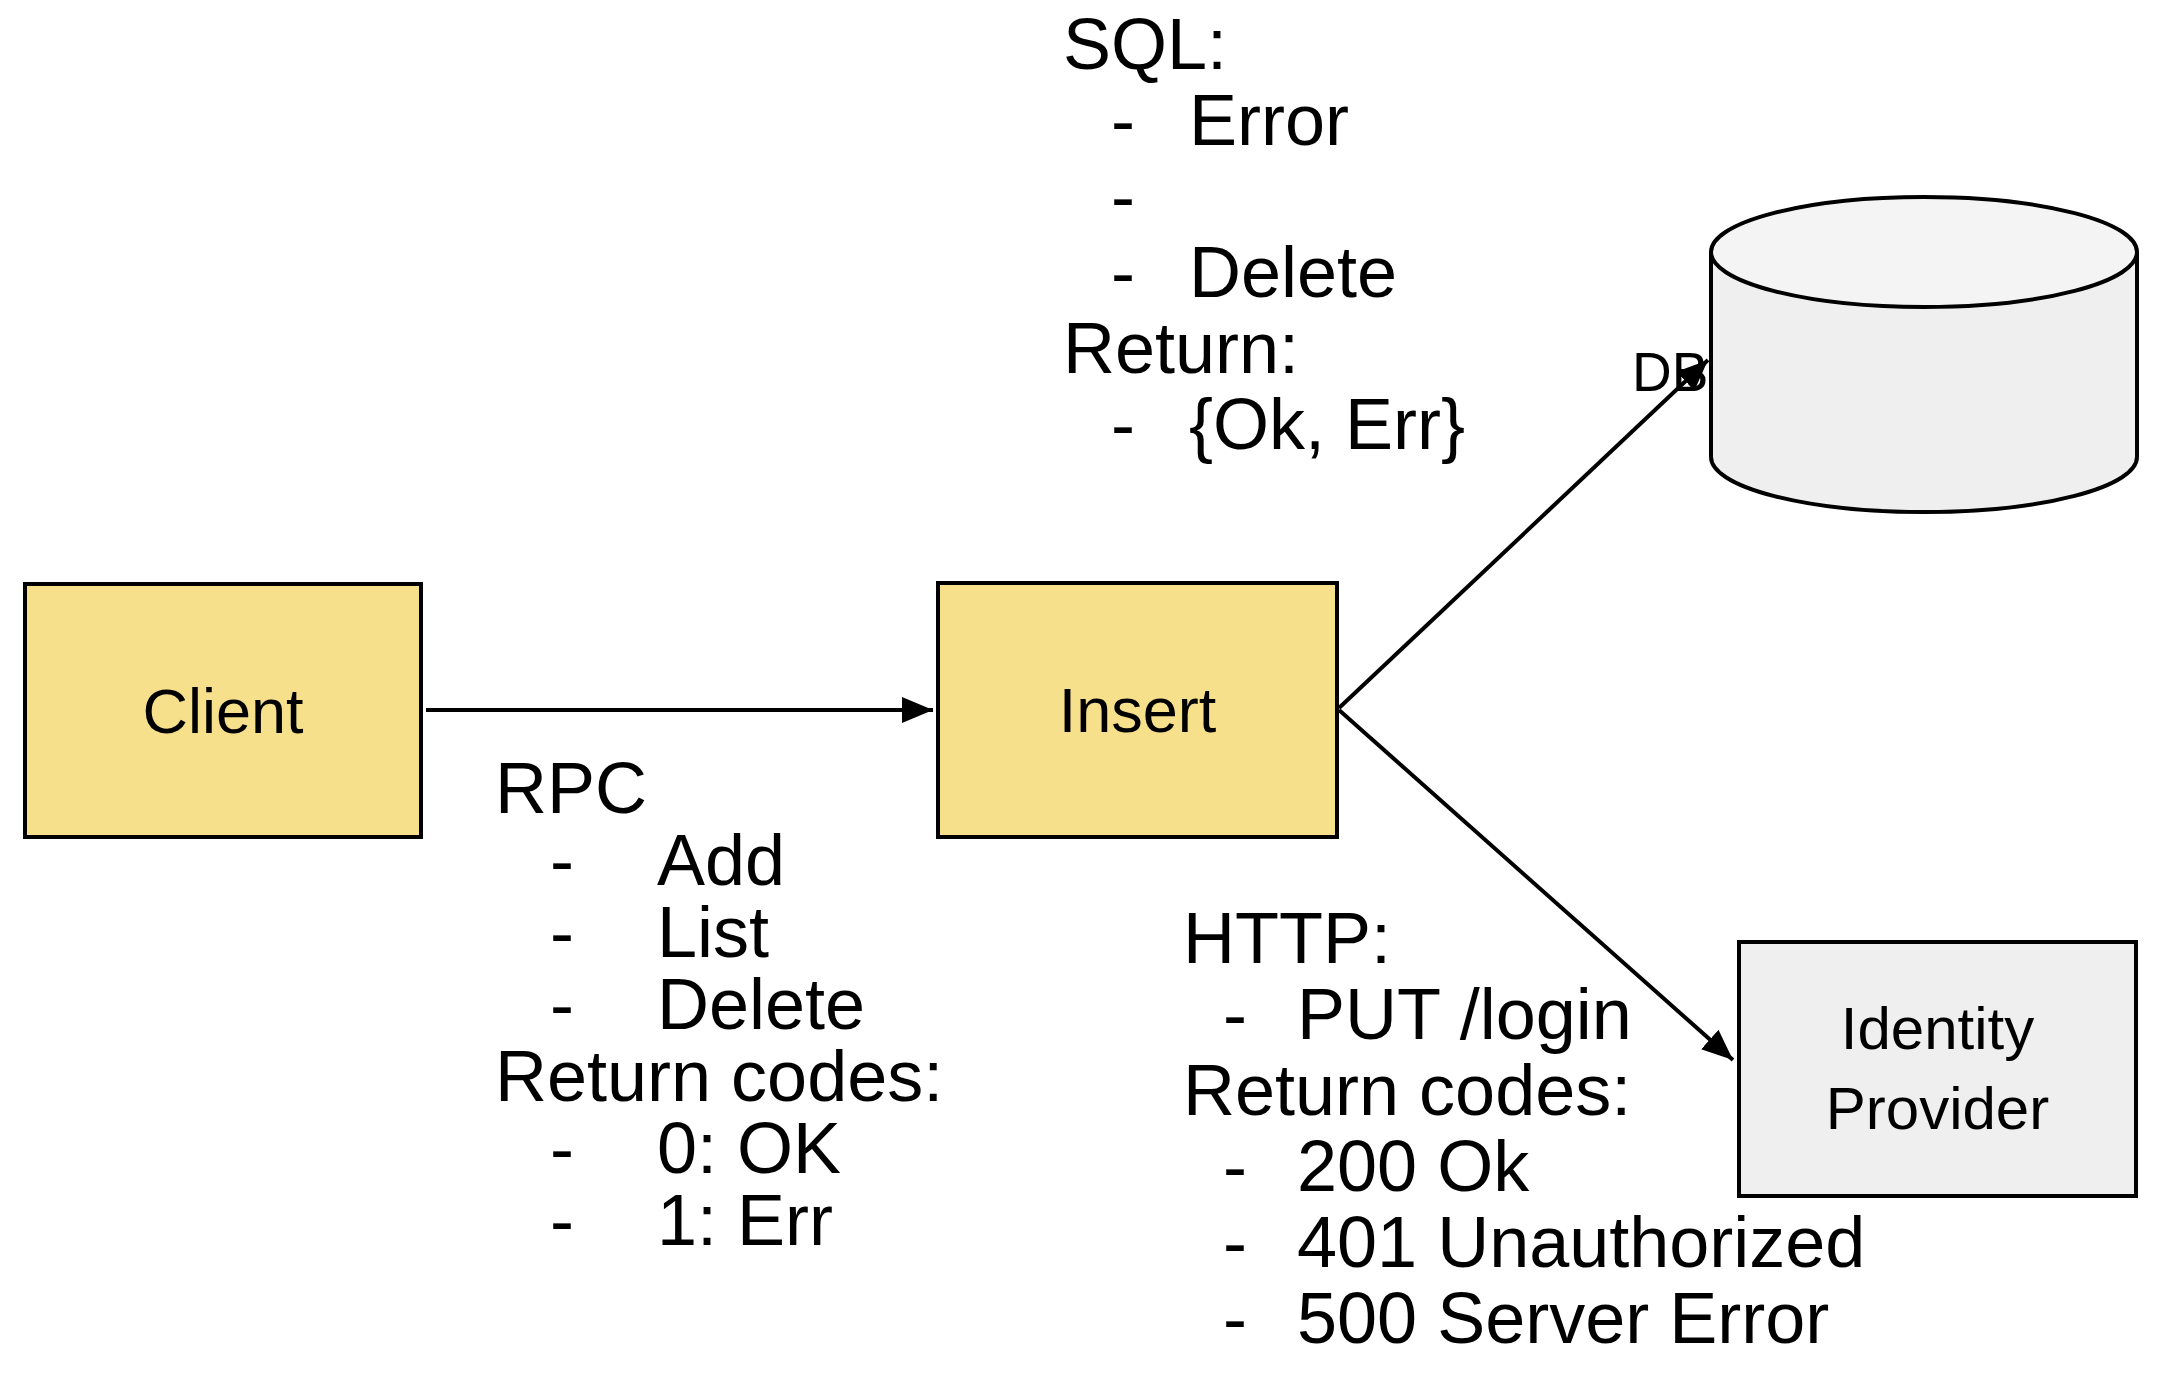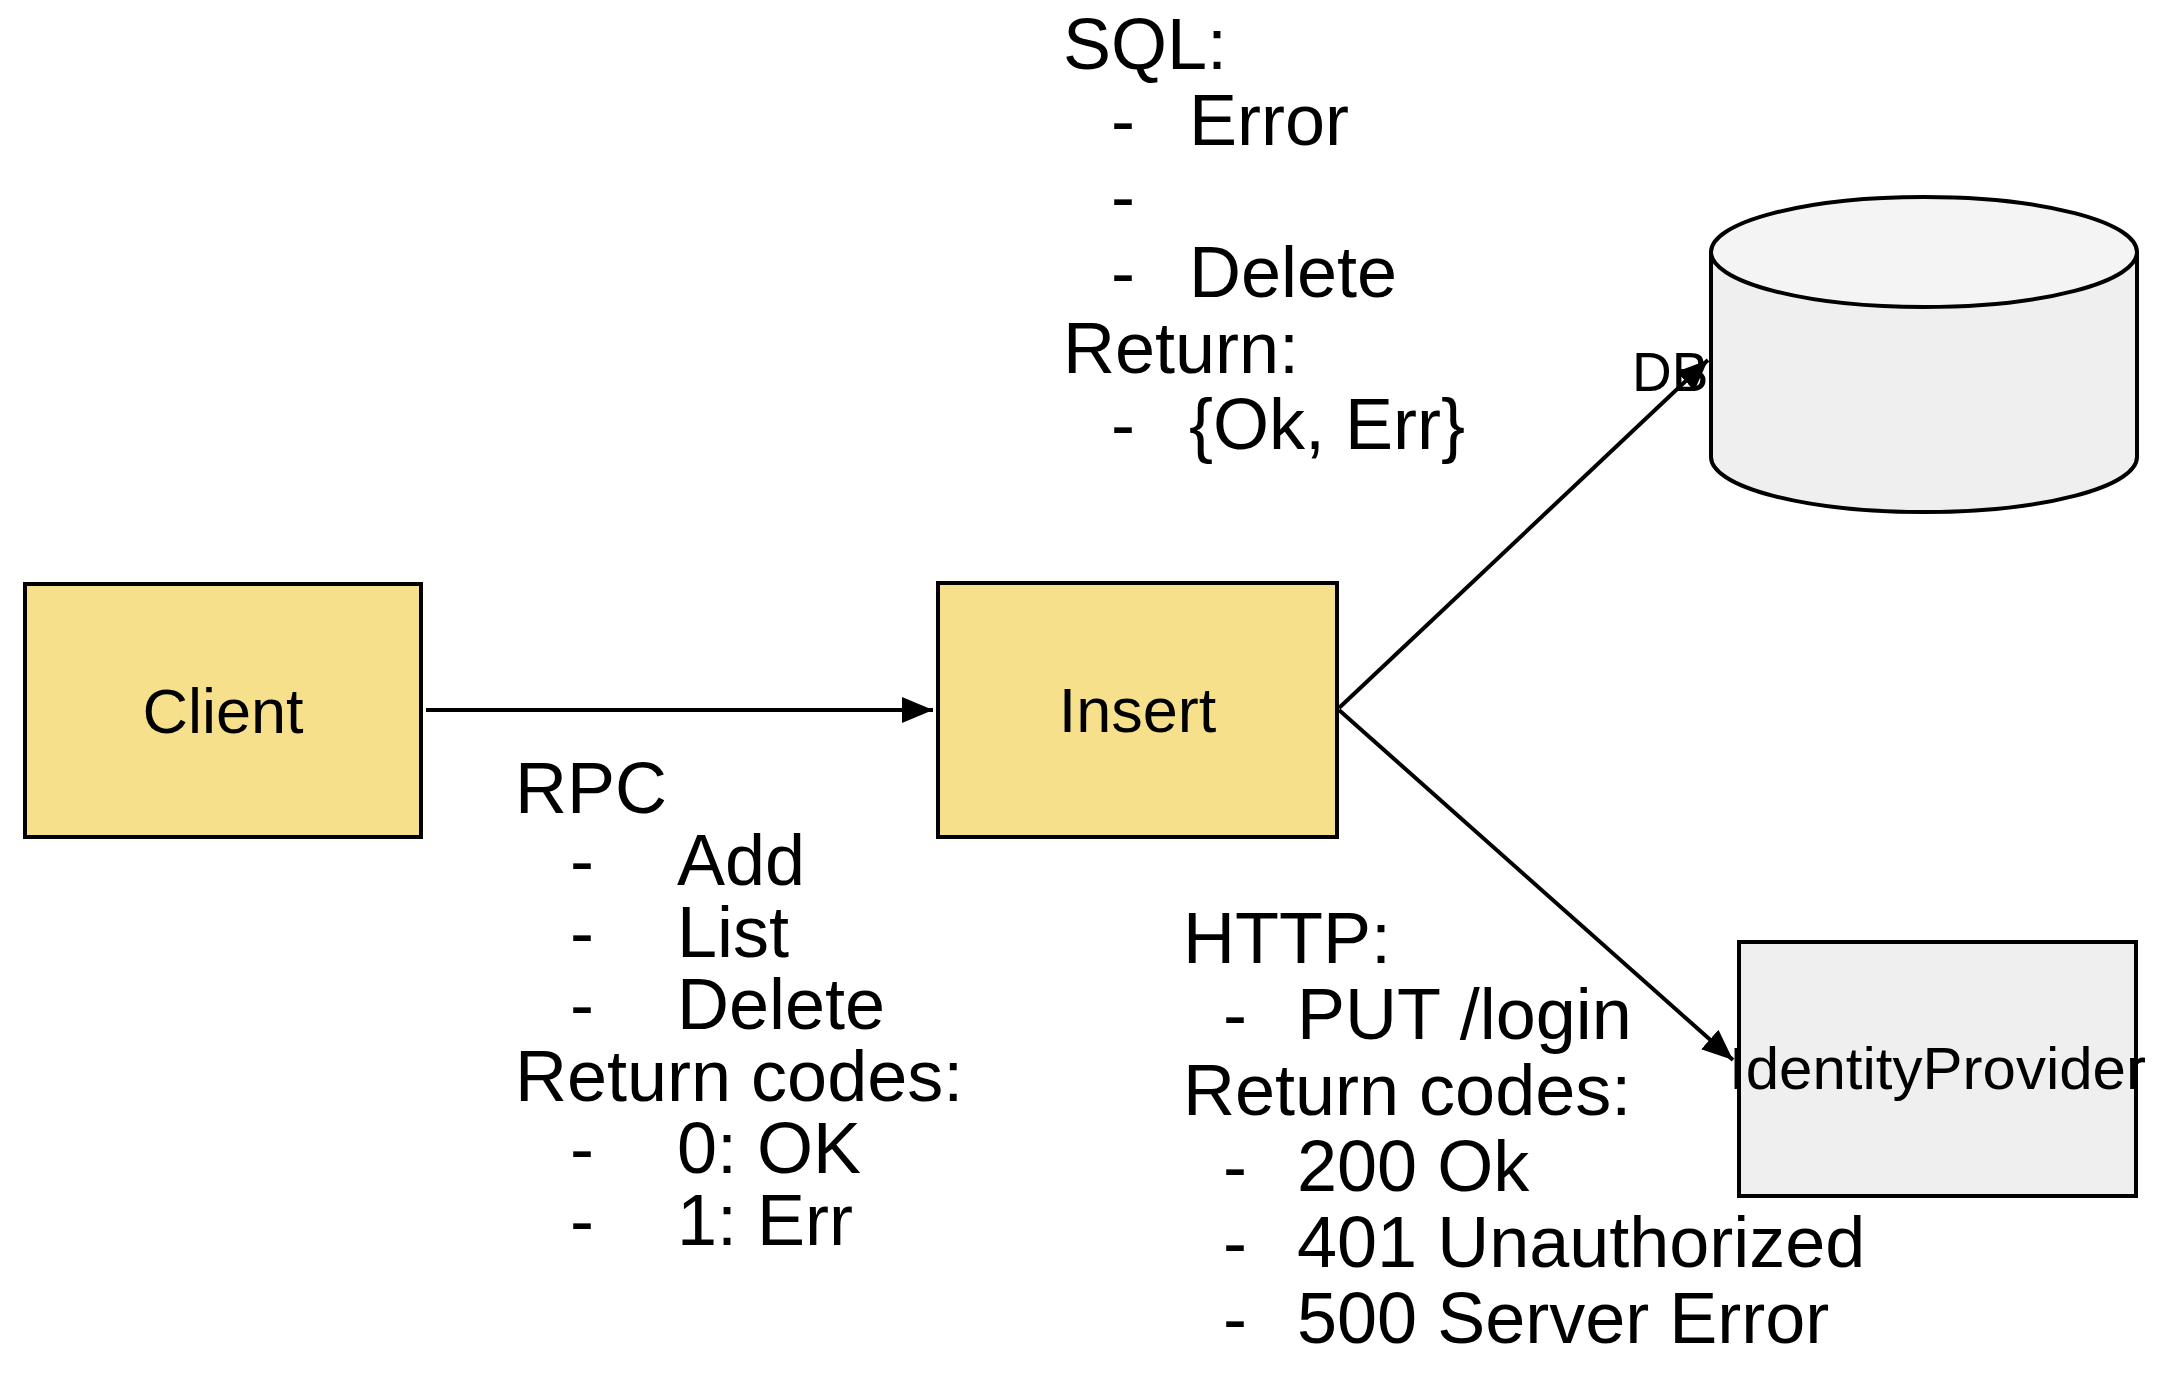--- a/index.html
+++ b/index.html
@@ -16,28 +16,28 @@
   .edge{stroke:var(--stroke,#000);stroke-width:4px;fill:none;}
   .cyl-body{fill:var(--node-fill-gray,#EFEFEF);stroke:var(--stroke,#000);stroke-width:4px;}
   .cyl-top{fill:var(--cylinder-top-fill,#F4F4F4);stroke:var(--stroke,#000);stroke-width:4px;}
   .node{
     position:absolute;display:flex;align-items:center;justify-content:center;
     box-sizing:border-box;border:4px solid var(--stroke,#000);
     font-size:63px;text-align:center;
   }
   #node-client{left:23px;top:582px;width:400px;height:257px;background:var(--node-fill-yellow,#F7E08C);}
   #node-backend{left:936px;top:581px;width:403px;height:258px;background:var(--node-fill-yellow,#F7E08C);}
-  #node-idp{left:1737px;top:940px;width:401px;height:258px;background:var(--node-fill-gray,#EFEFEF);flex-direction:row;font-size:60px;line-height:80px;}
+  #node-idp{left:1737px;top:940px;width:401px;height:258px;background:var(--node-fill-gray,#EFEFEF);flex-direction:column;font-size:60px;line-height:80px;}
   #db-label{position:absolute;left:1632px;top:340px;width:426px;text-align:left;font-size:55px;}
   .note{position:absolute;font-size:72px;white-space:nowrap;}
   .nline{display:flex;align-items:flex-start;}
   .dash{flex:none;display:inline-block;}
   #note-sql{left:1063px;top:6px;line-height:76px;}
   #note-sql .dash{margin-left:48px;width:78px;}
-  #note-rpc{left:495px;top:752px;line-height:72px;margin-left:20px;}
+  #note-rpc{left:495px;top:752px;line-height:72px;}
   #note-rpc .dash{margin-left:55px;width:107px;}
   #note-http{left:1183px;top:900px;line-height:76px;}
   #note-http .dash{margin-left:40px;width:74px;}
 </style>
 </head>
 <body>
 
 <div id="canvas">
 
   <svg id="connectors" viewBox="0 0 2178 1398" xmlns="http://www.w3.org/2000/svg">

